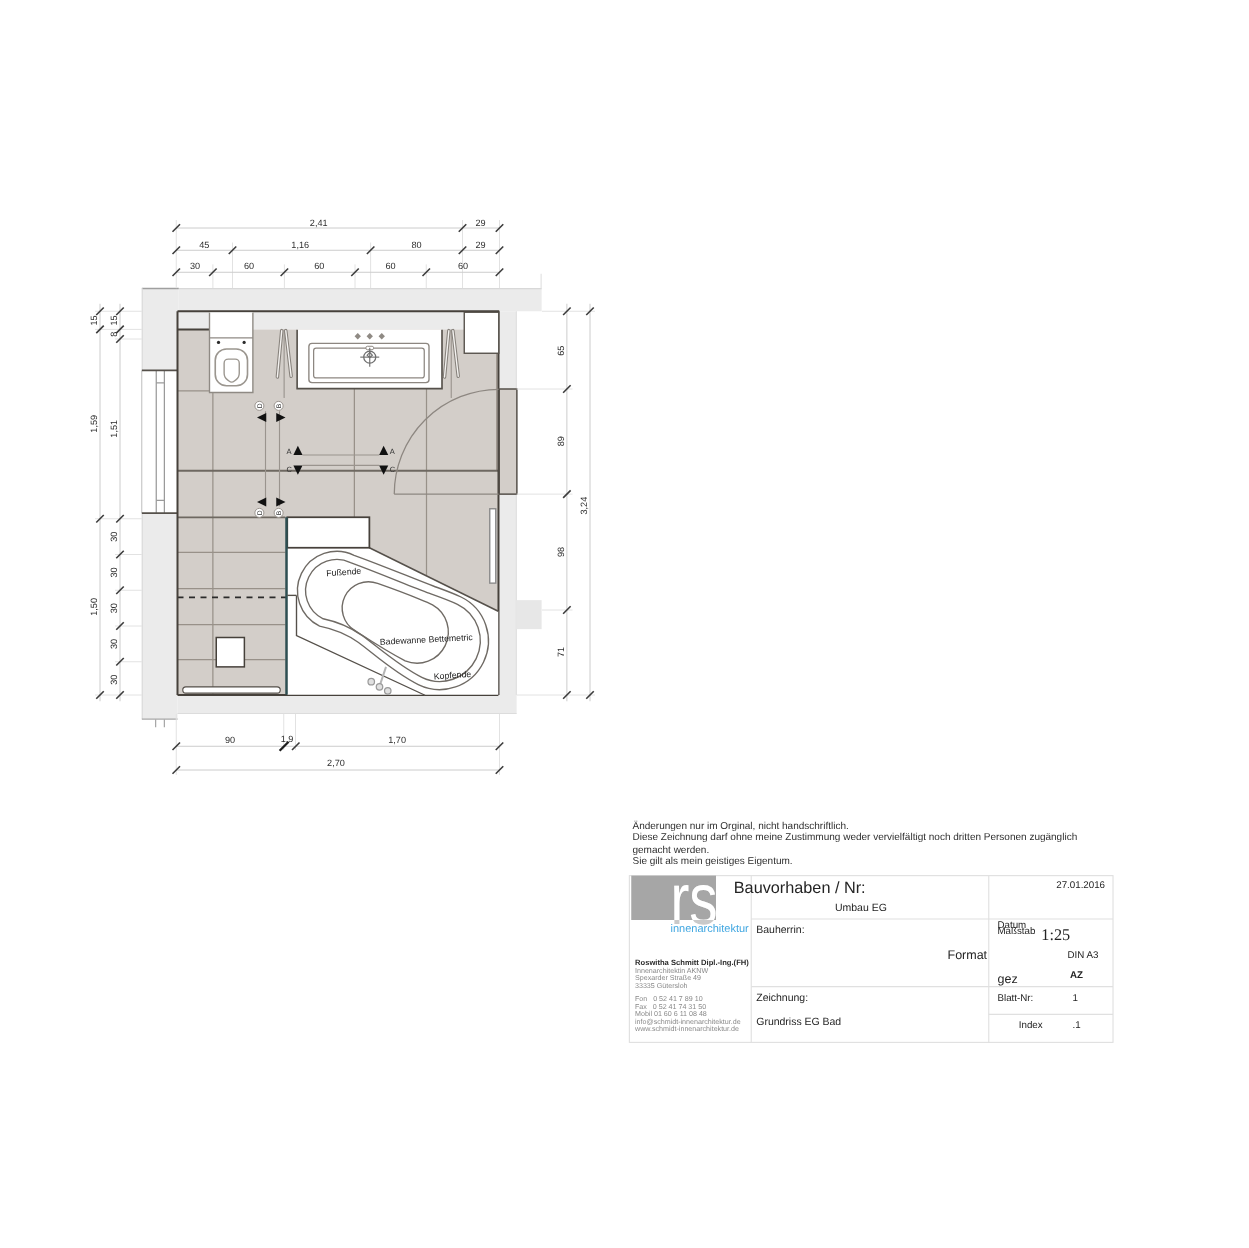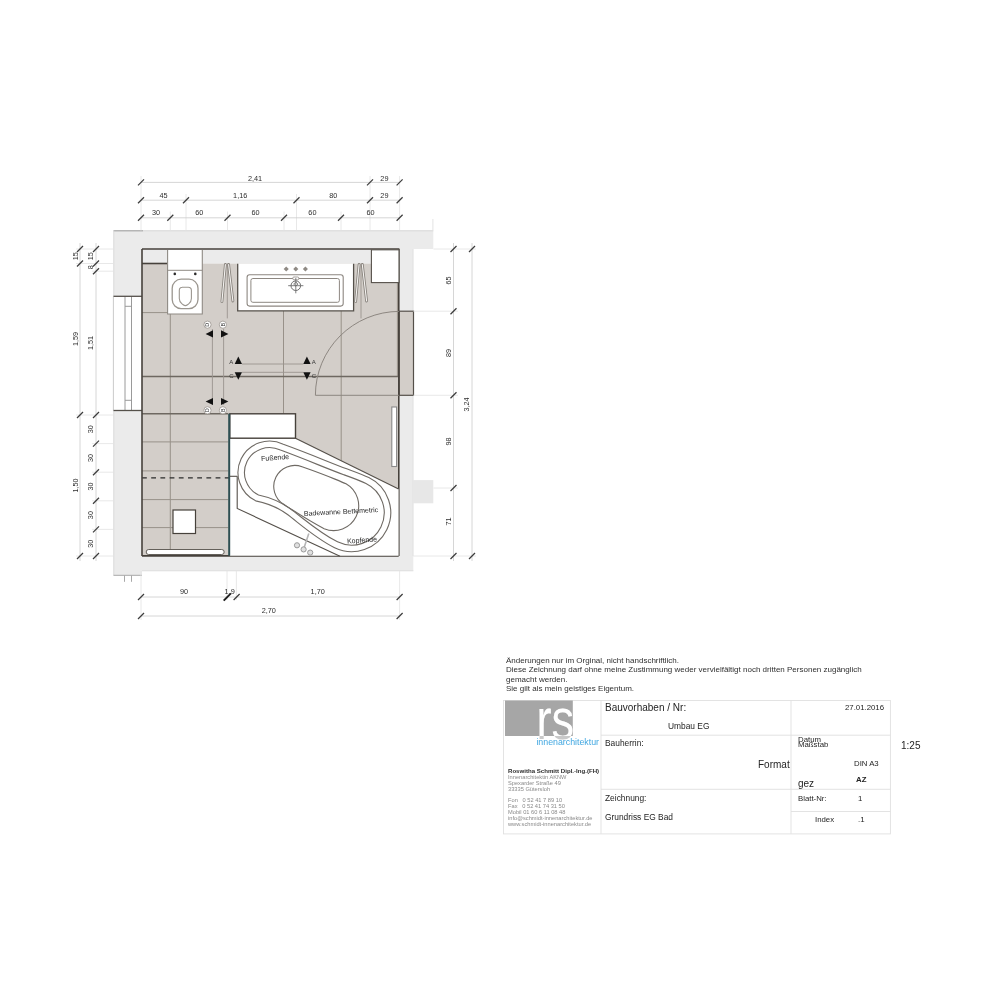--- a/index.html
+++ b/index.html
@@ -396,30 +396,30 @@
 </div>
 
 <div class="t" style="left:508px;top:766.5px;font-size:6.1px;font-weight:bold;color:#2b2b2b;">Roswitha Schmitt Dipl.-Ing.(FH)</div>
 <div class="t" style="left:508px;top:773.8px;font-size:5.7px;line-height:6px;color:#8a8a8a;">
 Innenarchitektin AKNW<br>Spexarder Straße 49<br>33335 Gütersloh
 </div>
 <div class="t" style="left:508px;top:797px;font-size:5.7px;line-height:6px;color:#8a8a8a;">
 Fon&nbsp;&nbsp;&nbsp;0 52 41 7 89 10<br>Fax&nbsp;&nbsp;&nbsp;0 52 41 74 31 50<br>Mobil 01 60 6 11 08 48<br>info@schmidt-innenarchitektur.de<br>www.schmidt-innenarchitektur.de
 </div>
 
-<div class="t" style="left:605px;top:702.3px;font-size:10px;color:#242424;">Bauvorhaben / Nr:</div>
+<div class="t" style="left:587px;top:702.3px;font-size:13px;color:#242424;">Bauvorhaben / Nr:</div>
 <div class="t" style="left:668px;top:720.5px;font-size:8.4px;color:#242424;">Umbau EG</div>
 <div class="t" style="left:605px;top:737.5px;font-size:8.4px;color:#242424;">Bauherrin:</div>
 <div class="t" style="left:605px;top:792.5px;font-size:8.4px;color:#242424;">Zeichnung:</div>
 <div class="t" style="left:605px;top:811.5px;font-size:8.4px;color:#242424;">Grundriss EG Bad</div>
 
 <div class="t" style="left:798px;top:703.3px;font-size:7.8px;color:#242424;margin-top:32px;">Datum</div>
 <div class="t" style="left:845px;top:703.3px;font-size:7.8px;color:#242424;">27.01.2016</div>
 <div class="t" style="left:798px;top:739.7px;font-size:7.8px;color:#242424;">Maßstab</div>
-<div class="t" style="left:901px;top:739.7px;font-size:10px;color:#242424;">1:25</div>
+<div class="t" style="left:833px;top:739.7px;font-size:13px;color:#242424;font-family:Liberation Serif, serif;">1:25</div>
 <div class="t" style="left:758px;top:758.8px;font-size:10px;color:#242424;">Format</div>
 <div class="t" style="left:854px;top:758.8px;font-size:7.8px;color:#242424;">DIN A3</div>
 <div class="t" style="left:798px;top:778px;font-size:10px;color:#242424;text-align:center;">gez</div>
 <div class="t" style="left:856px;top:775.2px;font-size:7.8px;color:#242424;font-weight:bold;">AZ</div>
 <div class="t" style="left:798px;top:793.8px;font-size:7.8px;color:#242424;">Blatt-Nr:</div>
 <div class="t" style="left:858px;top:793.8px;font-size:7.8px;color:#242424;">1</div>
 <div class="t" style="left:798px;top:814.8px;font-size:7.8px;color:#242424;padding-left:17px;">Index</div>
 <div class="t" style="left:858px;top:814.8px;font-size:7.8px;color:#242424;">.1</div>
 </div>
 

